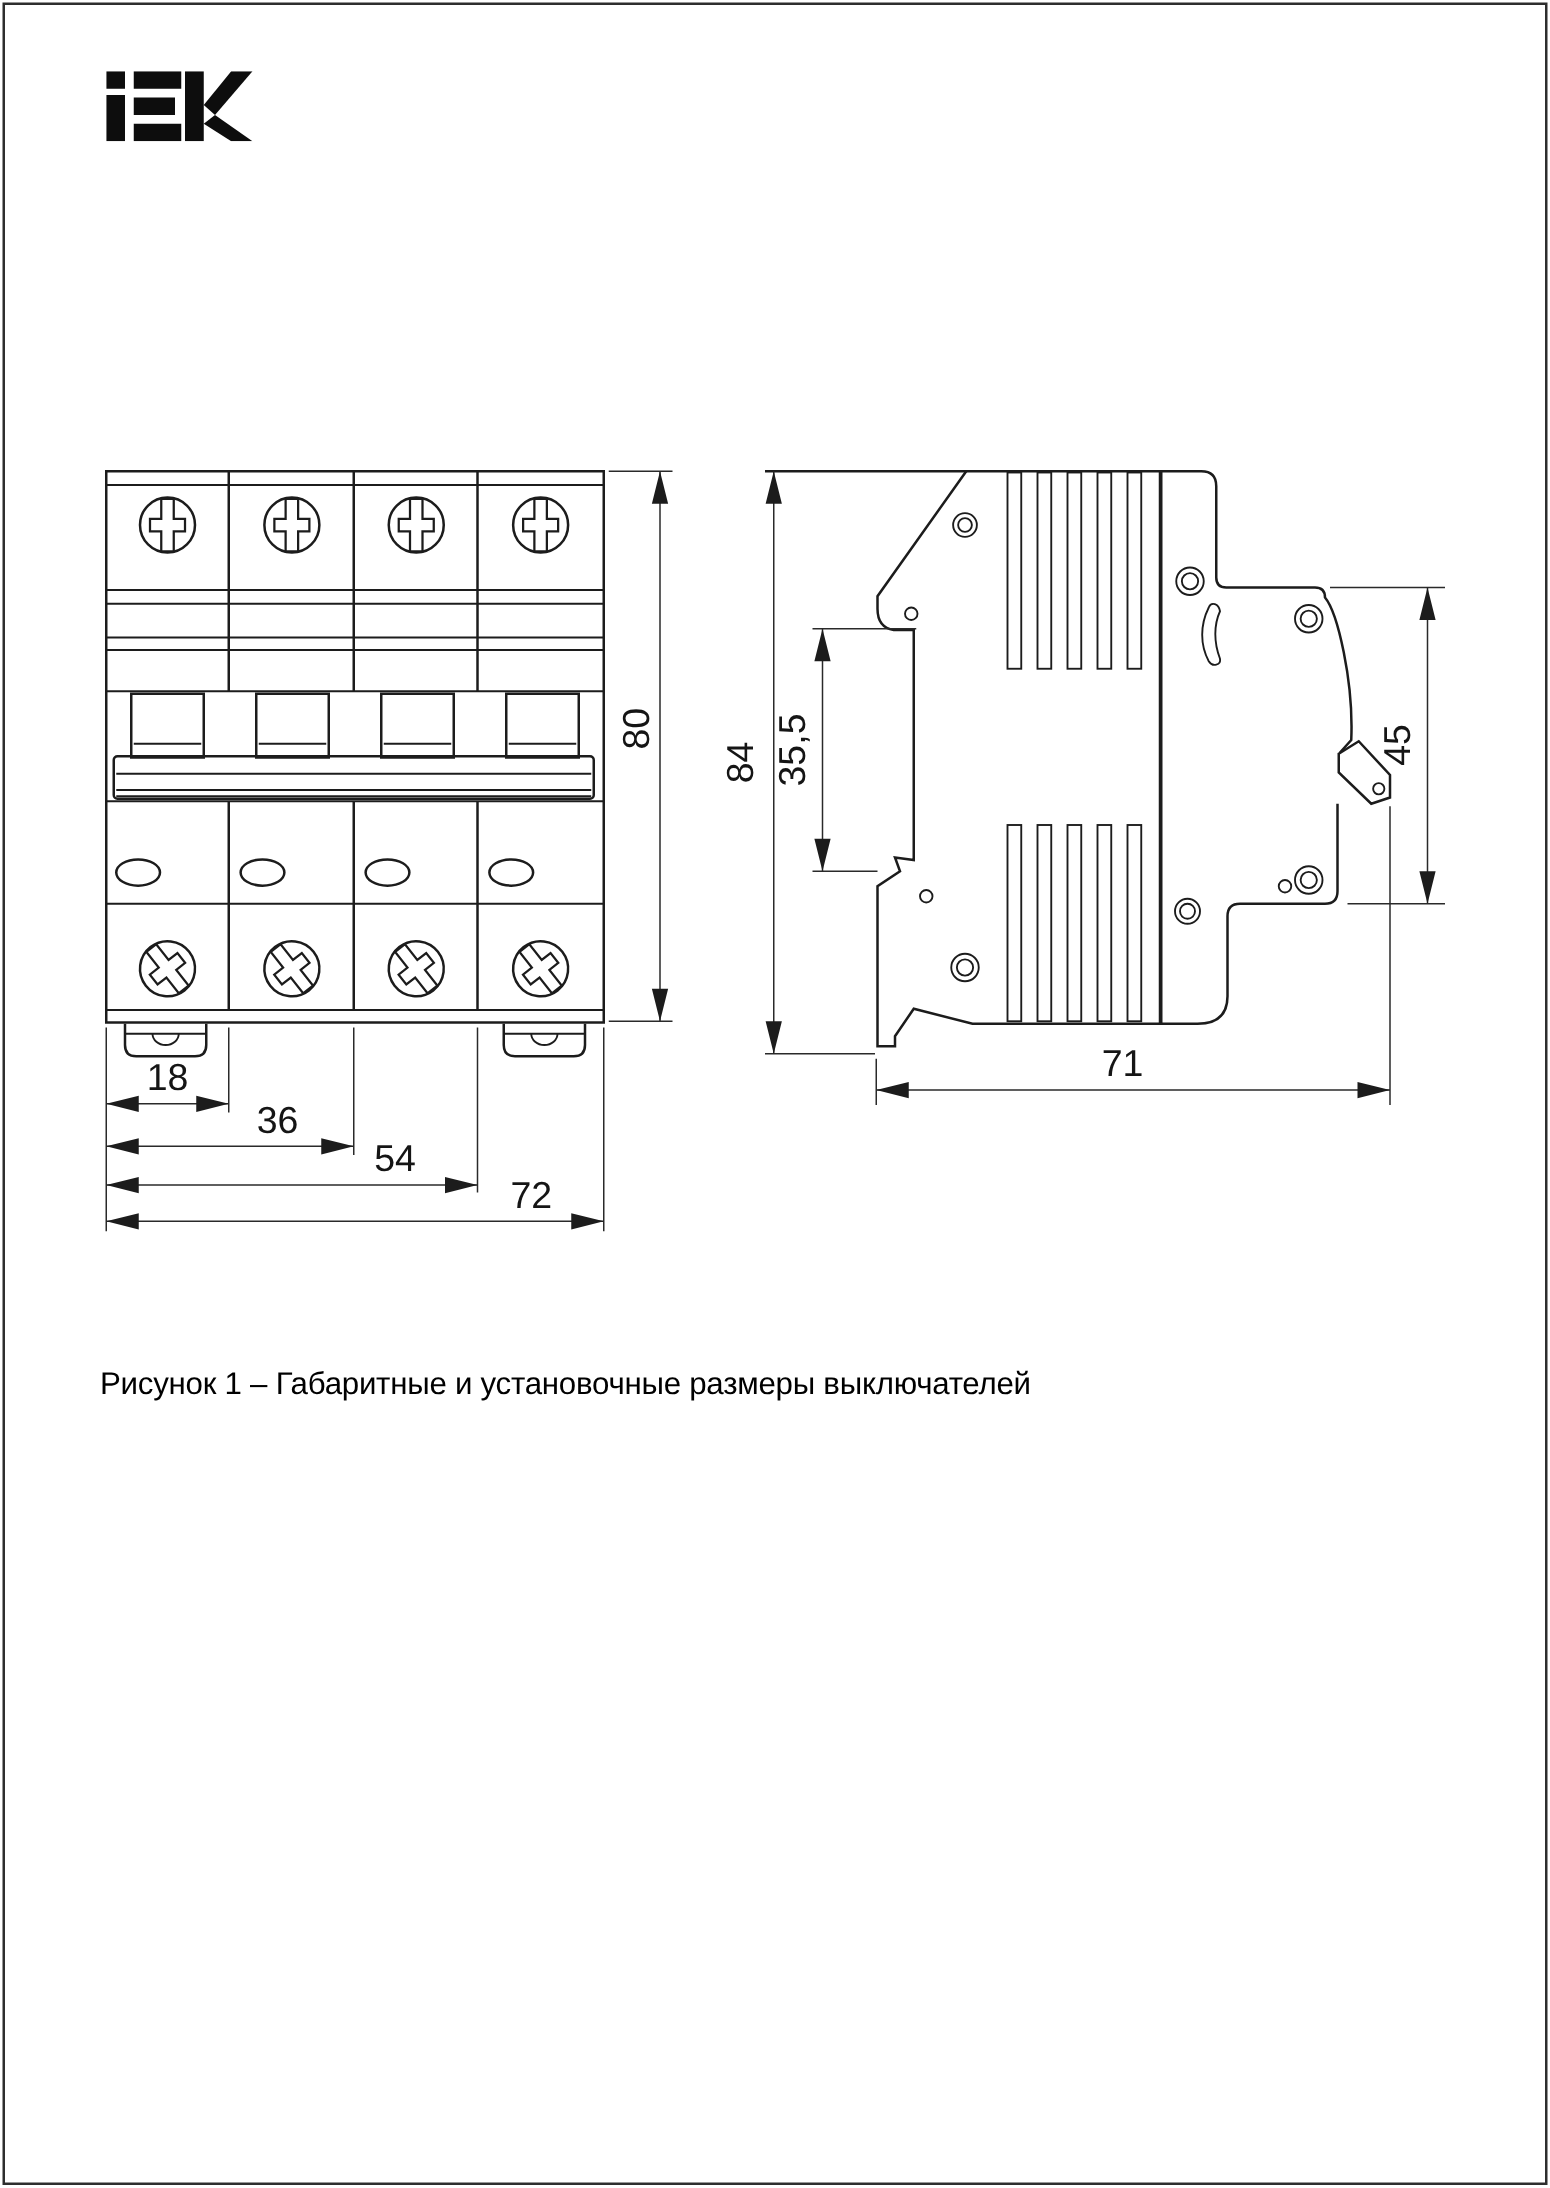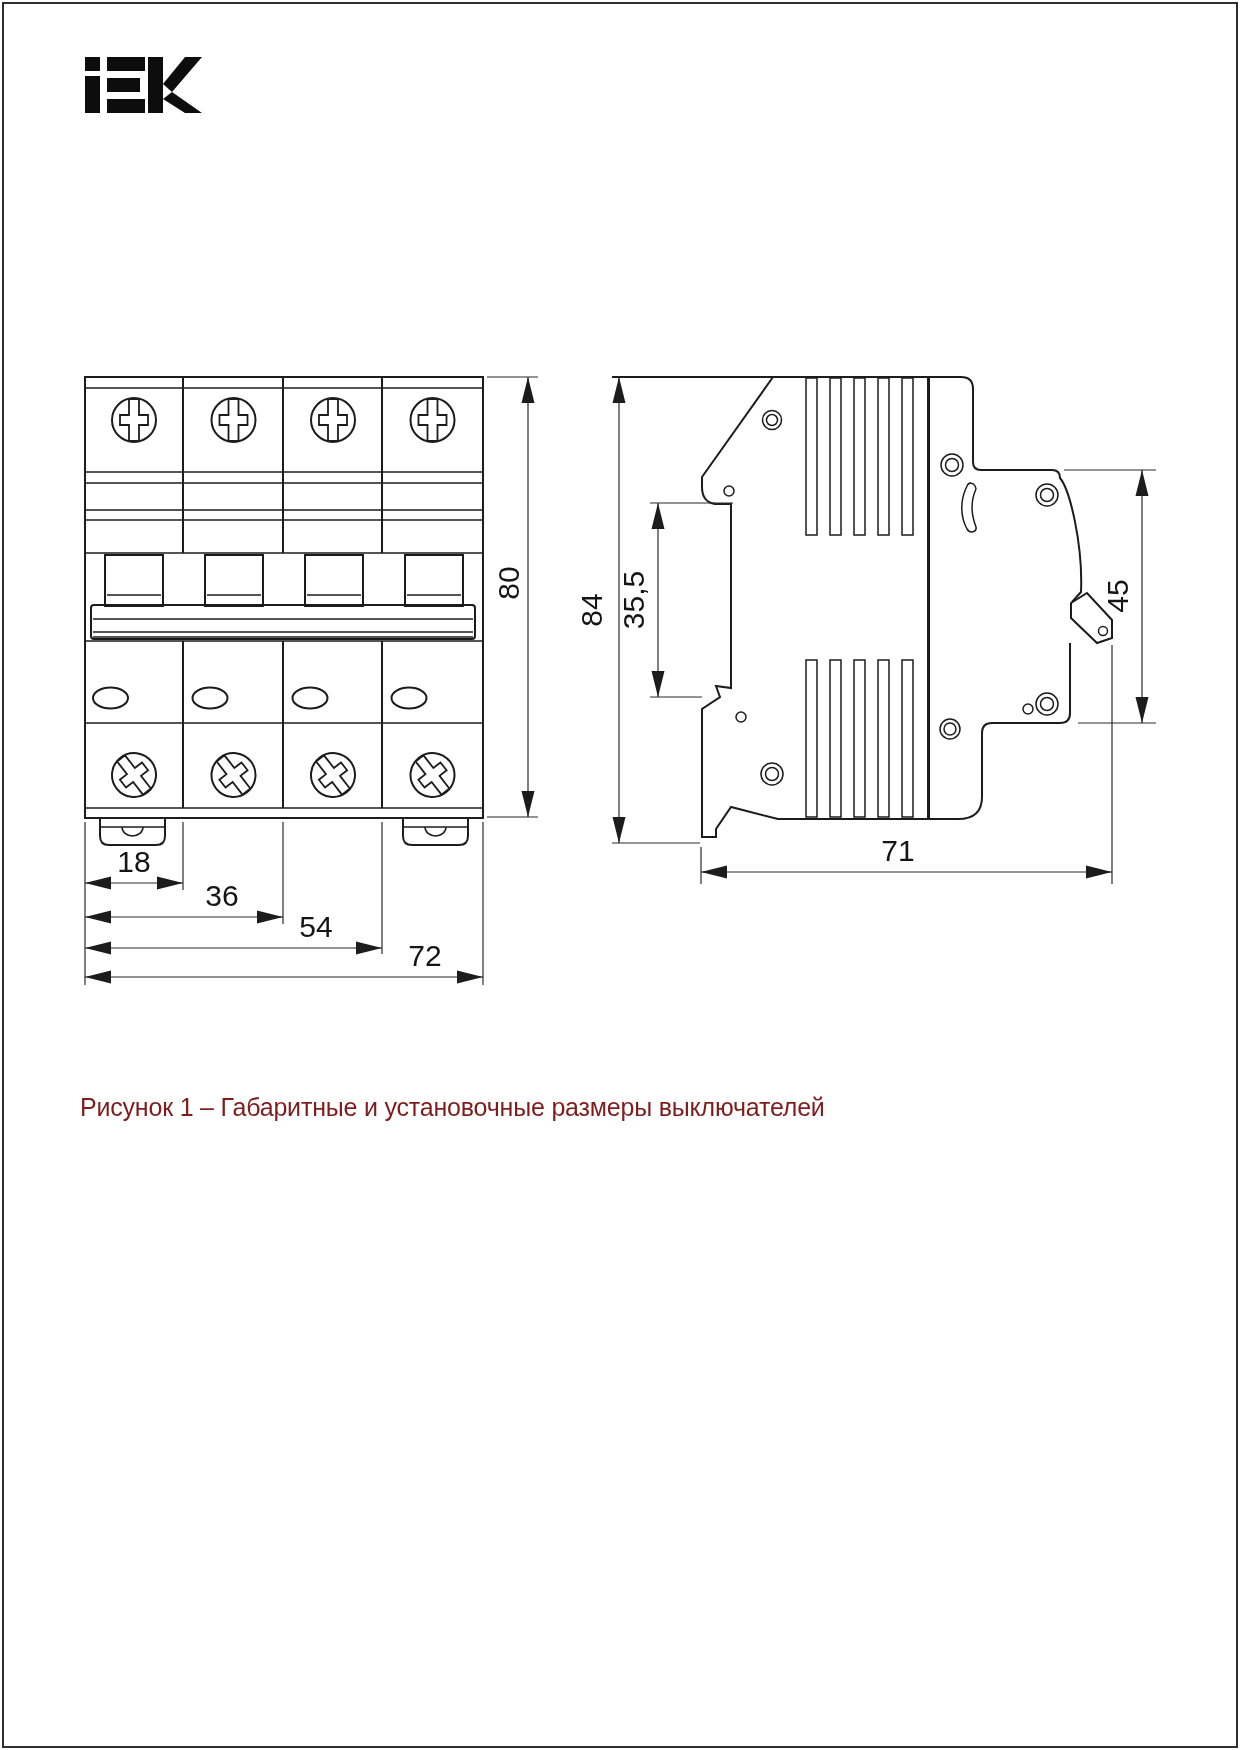--- a/index.html
+++ b/index.html
@@ -8,21 +8,21 @@
     font-family:"Liberation Sans","DejaVu Sans",sans-serif;color:#111;
   }
   .page-border{
     position:absolute;left:2px;top:2px;width:1232px;height:1742px;
     border:2px solid #2e2e2e;pointer-events:none;
   }
   .logo{position:absolute;left:85px;top:57px;width:118px;height:56px;}
   .drawing{position:absolute;left:0;top:0;width:1240px;height:1750px;}
   .caption{
     position:absolute;left:80px;top:1093px;width:900px;
-    font-size:25px;letter-spacing:-0.2px;color:#7f1d1d;
+    font-size:25px;letter-spacing:-0.2px;color:#000000;
   }
   svg text{
     font-family:"Liberation Sans","DejaVu Sans",sans-serif;
     font-size:30px;fill:#151515;
   }
   .outline{stroke:#1c1c1c;fill:none;stroke-width:2;}
   .thin{stroke:#1c1c1c;fill:none;stroke-width:1.5;}
   .dim{stroke:#2a2a2a;fill:none;stroke-width:1.2;}
   .arrow{fill:#1c1c1c;stroke:none;}
   .whitefill{fill:#fff;stroke:#1c1c1c;}

